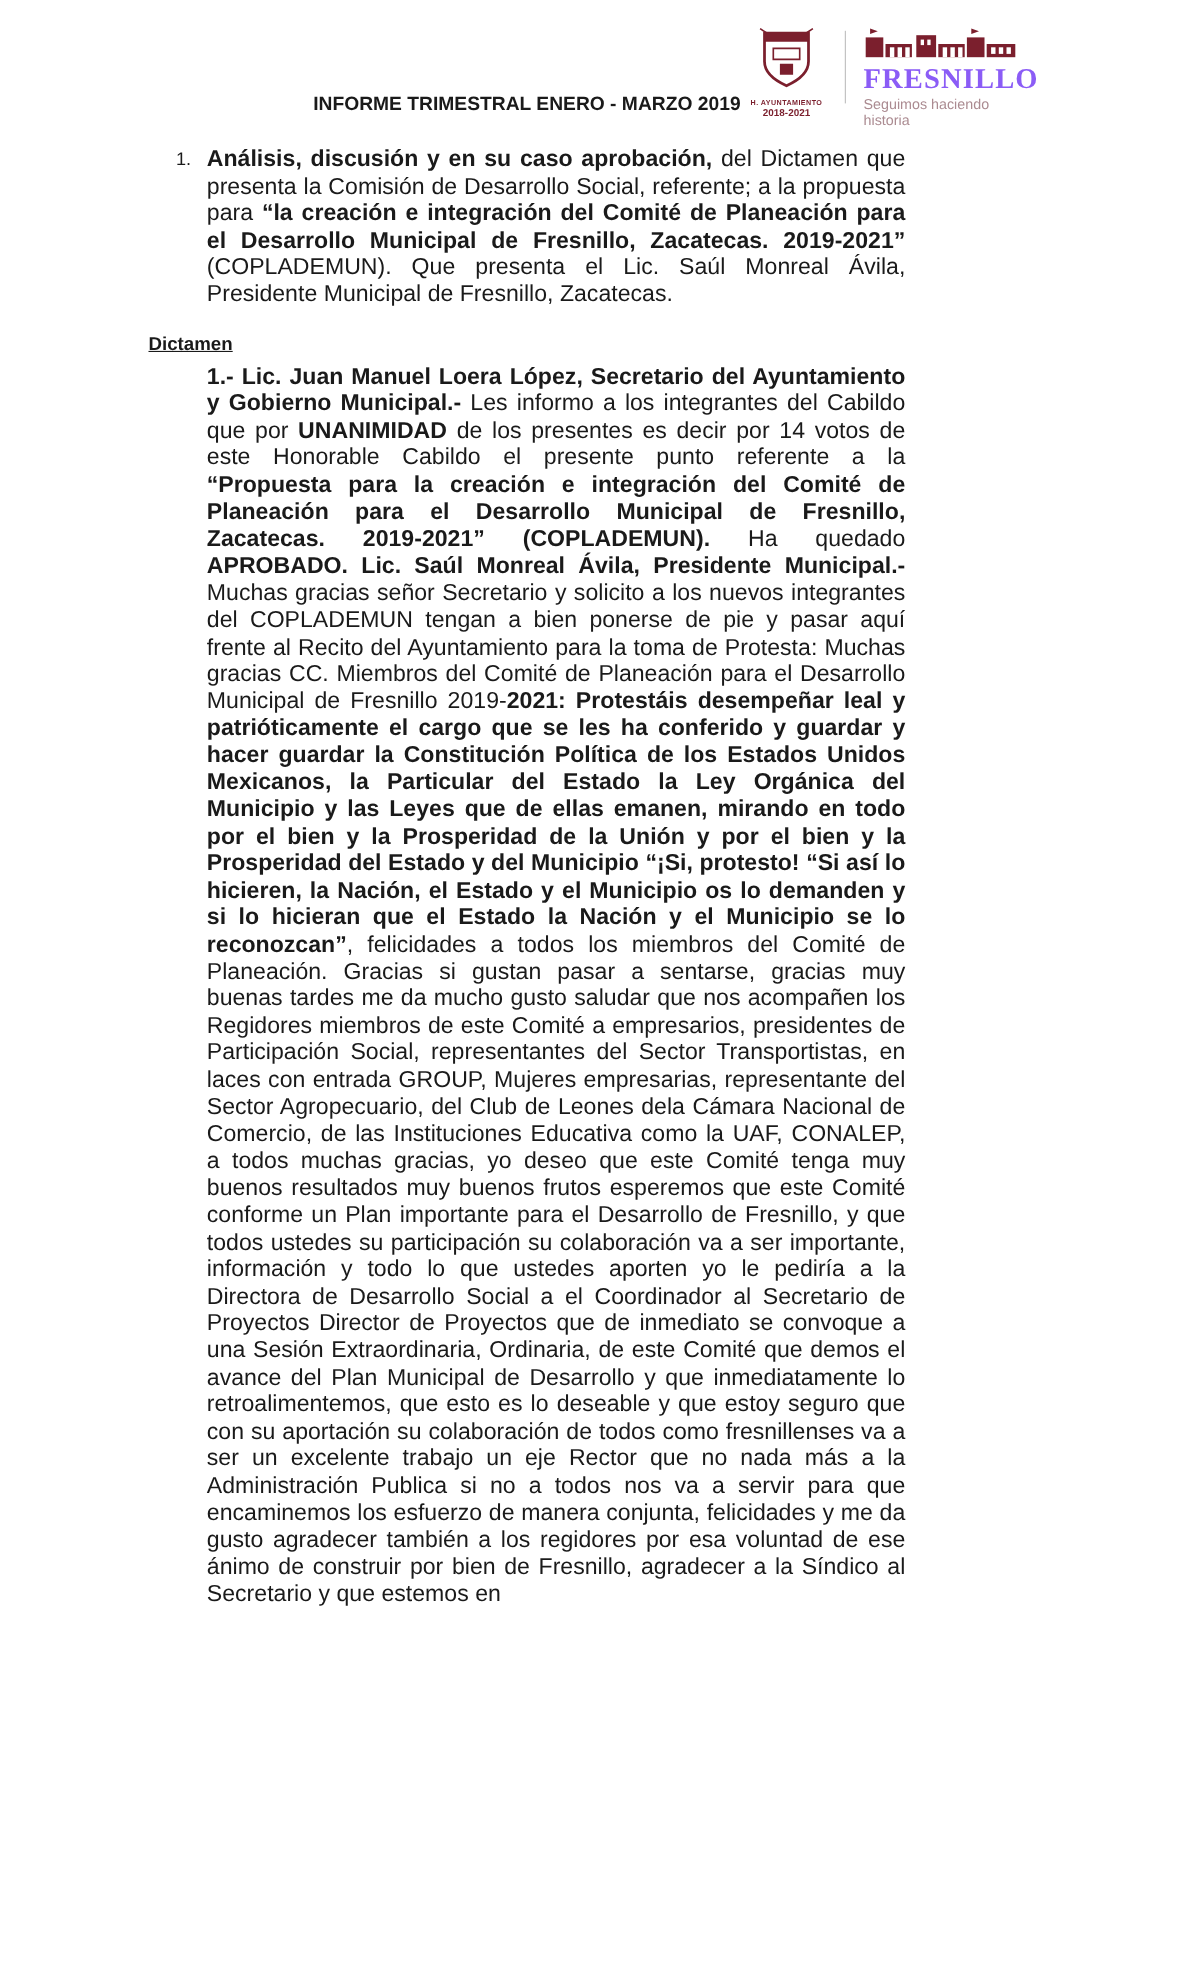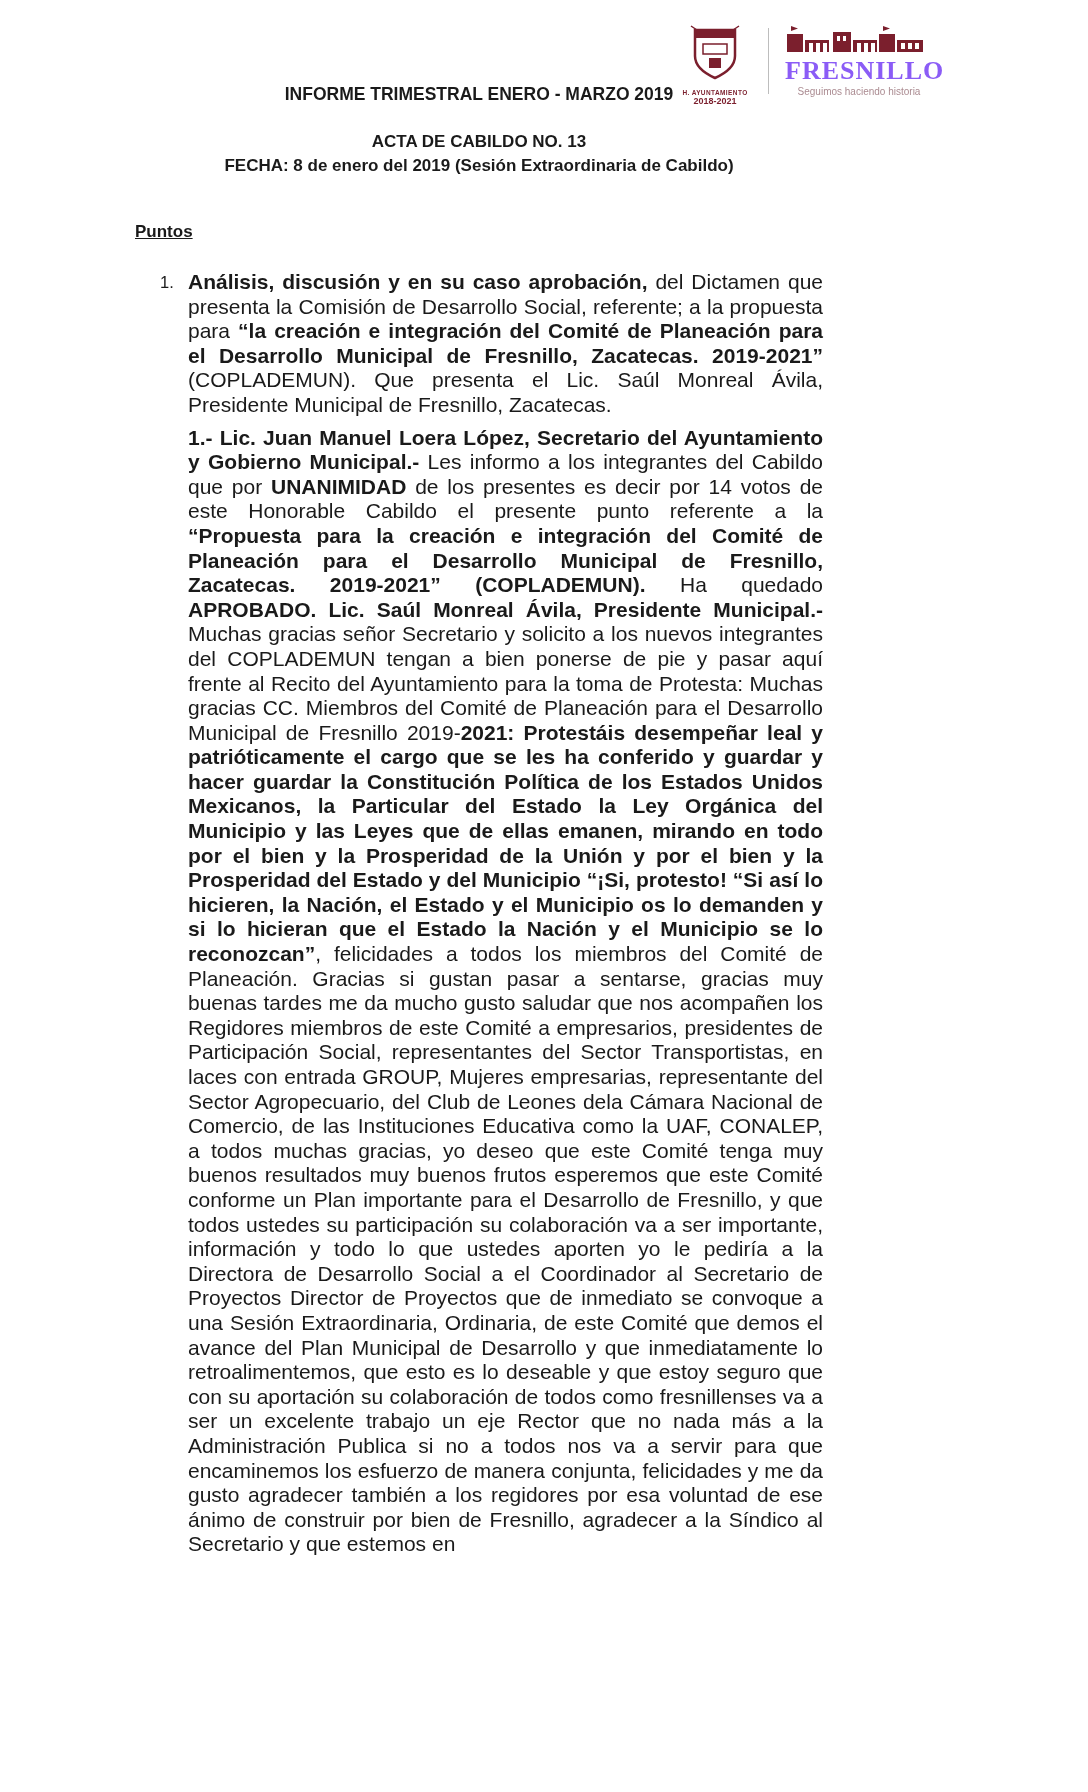--- a/index.html
+++ b/index.html
@@ -29,21 +29,21 @@
     letter-spacing: .4px; margin-top: 3px; white-space: nowrap;
   }
   .crest-caption2 { font-size: 9px; font-weight: bold; color: #7b1f2d; }
   .logo-divider { width: 1px; height: 66px; background: #bdbdbd; margin-top: 4px; }
   .brand { width: 148px; }
   .brand-name {
     font-family: "Liberation Serif", serif;
     font-weight: bold; font-size: 26px; line-height: 1;
     color: #8b5cf6; letter-spacing: 1px; white-space: nowrap;
   }
-  .brand-tagline { font-size: 10px; color: #ab8b91; text-align: center; margin-top: 2px; }
+  .brand-tagline { font-size: 13px; color: #ab8b91; text-align: left; margin-top: 2px; }
 
   
   .main { width: 688px; margin-left: 135px; padding-top: 84px; }
   .doc-title { font-size: 17.5px; font-weight: bold; text-align: center; margin: 0; }
   .doc-subtitles {
     margin-top: 25px; text-align: center;
     font-weight: bold; font-size: 17px; line-height: 24px;
   }
   .section-heading {
     font-size: 17px; font-weight: bold;
@@ -113,29 +113,25 @@
       </span>
       <div class="brand-name">FRESNILLO</div>
       <div class="brand-tagline">Seguimos haciendo historia</div>
     </div>
   </div>
 
   <div class="main">
 
     <h1 class="doc-title">INFORME TRIMESTRAL ENERO - MARZO 2019</h1>
 
-    <div class="doc-subtitles">
-      <div>ACTA DE CABILDO NO. 13</div>
-      <div>FECHA: 8 de enero del 2019 (Sesión Extraordinaria de Cabildo)</div>
-    </div>
 
-    <h3 class="section-heading heading-puntos">Puntos</h3>
 
     <div class="list-item">
       <span class="list-num">1.</span>
       <p class="body-text"><span class="b">Análisis, discusión y en su caso aprobación,</span><span> del Dictamen que presenta la Comisión de Desarrollo Social, referente; a la propuesta para </span><span class="b">“la creación e integración del Comité de Planeación para el Desarrollo Municipal de Fresnillo, Zacatecas. 2019-2021”</span><span> (COPLADEMUN). Que presenta el Lic. Saúl Monreal Ávila, Presidente Municipal de Fresnillo, Zacatecas.</span></p>
     </div>
 
+    <h3 class="section-heading heading-dictamen">Dictamen</h3>
 
     <p class="body-text dictamen-par"><span class="b">1.- Lic. Juan Manuel Loera López, Secretario del Ayuntamiento y Gobierno Municipal.-</span><span> Les informo a los integrantes del Cabildo que por </span><span class="b">UNANIMIDAD</span><span> de los presentes es decir por 14 votos de este Honorable Cabildo el presente punto referente a la </span><span class="b">“Propuesta para la creación e integración del Comité de Planeación para el Desarrollo Municipal de Fresnillo, Zacatecas. 2019-2021” (COPLADEMUN).</span><span> Ha quedado </span><span class="b">APROBADO. Lic. Saúl Monreal Ávila, Presidente Municipal.-</span><span> Muchas gracias señor Secretario y solicito a los nuevos integrantes del COPLADEMUN tengan a bien ponerse de pie y pasar aquí frente al Recito del Ayuntamiento para la toma de Protesta: Muchas gracias CC. Miembros del Comité de Planeación para el Desarrollo Municipal de Fresnillo 2019-</span><span class="b">2021: Protestáis desempeñar leal y patrióticamente el cargo que se les ha conferido y guardar y hacer guardar la Constitución Política de los Estados Unidos Mexicanos, la Particular del Estado la Ley Orgánica del Municipio y las Leyes que de ellas emanen, mirando en todo por el bien y la Prosperidad de la Unión y por el bien y la Prosperidad del Estado y del Municipio “¡Si, protesto! “Si así lo hicieren, la Nación, el Estado y el Municipio os lo demanden y si lo hicieran que el Estado la Nación y el Municipio se lo reconozcan”</span><span>, felicidades a todos los miembros del Comité de Planeación. Gracias si gustan pasar a sentarse, gracias muy buenas tardes me da mucho gusto saludar que nos acompañen los Regidores miembros de este Comité a empresarios, presidentes de Participación Social, representantes del Sector Transportistas, en laces con entrada GROUP, Mujeres empresarias, representante del Sector Agropecuario, del Club de Leones dela Cámara Nacional de Comercio, de las Instituciones Educativa como la UAF, CONALEP, a todos muchas gracias, yo deseo que este Comité tenga muy buenos resultados muy buenos frutos esperemos que este Comité conforme un Plan importante para el Desarrollo de Fresnillo, y que todos ustedes su participación su colaboración va a ser importante, información y todo lo que ustedes aporten yo le pediría a la Directora de Desarrollo Social a el Coordinador al Secretario de Proyectos Director de Proyectos que de inmediato se convoque a una Sesión Extraordinaria, Ordinaria, de este Comité que demos el avance del Plan Municipal de Desarrollo y que inmediatamente lo retroalimentemos, que esto es lo deseable y que estoy seguro que con su aportación su colaboración de todos como fresnillenses va a ser un excelente trabajo un eje Rector que no nada más a la Administración Publica si no a todos nos va a servir para que encaminemos los esfuerzo de manera conjunta, felicidades y me da gusto agradecer también a los regidores por esa voluntad de ese ánimo de construir por bien de Fresnillo, agradecer a la Síndico al Secretario y que estemos en</span></p>
 
   </div>
 </div>
 
 </body></html>

